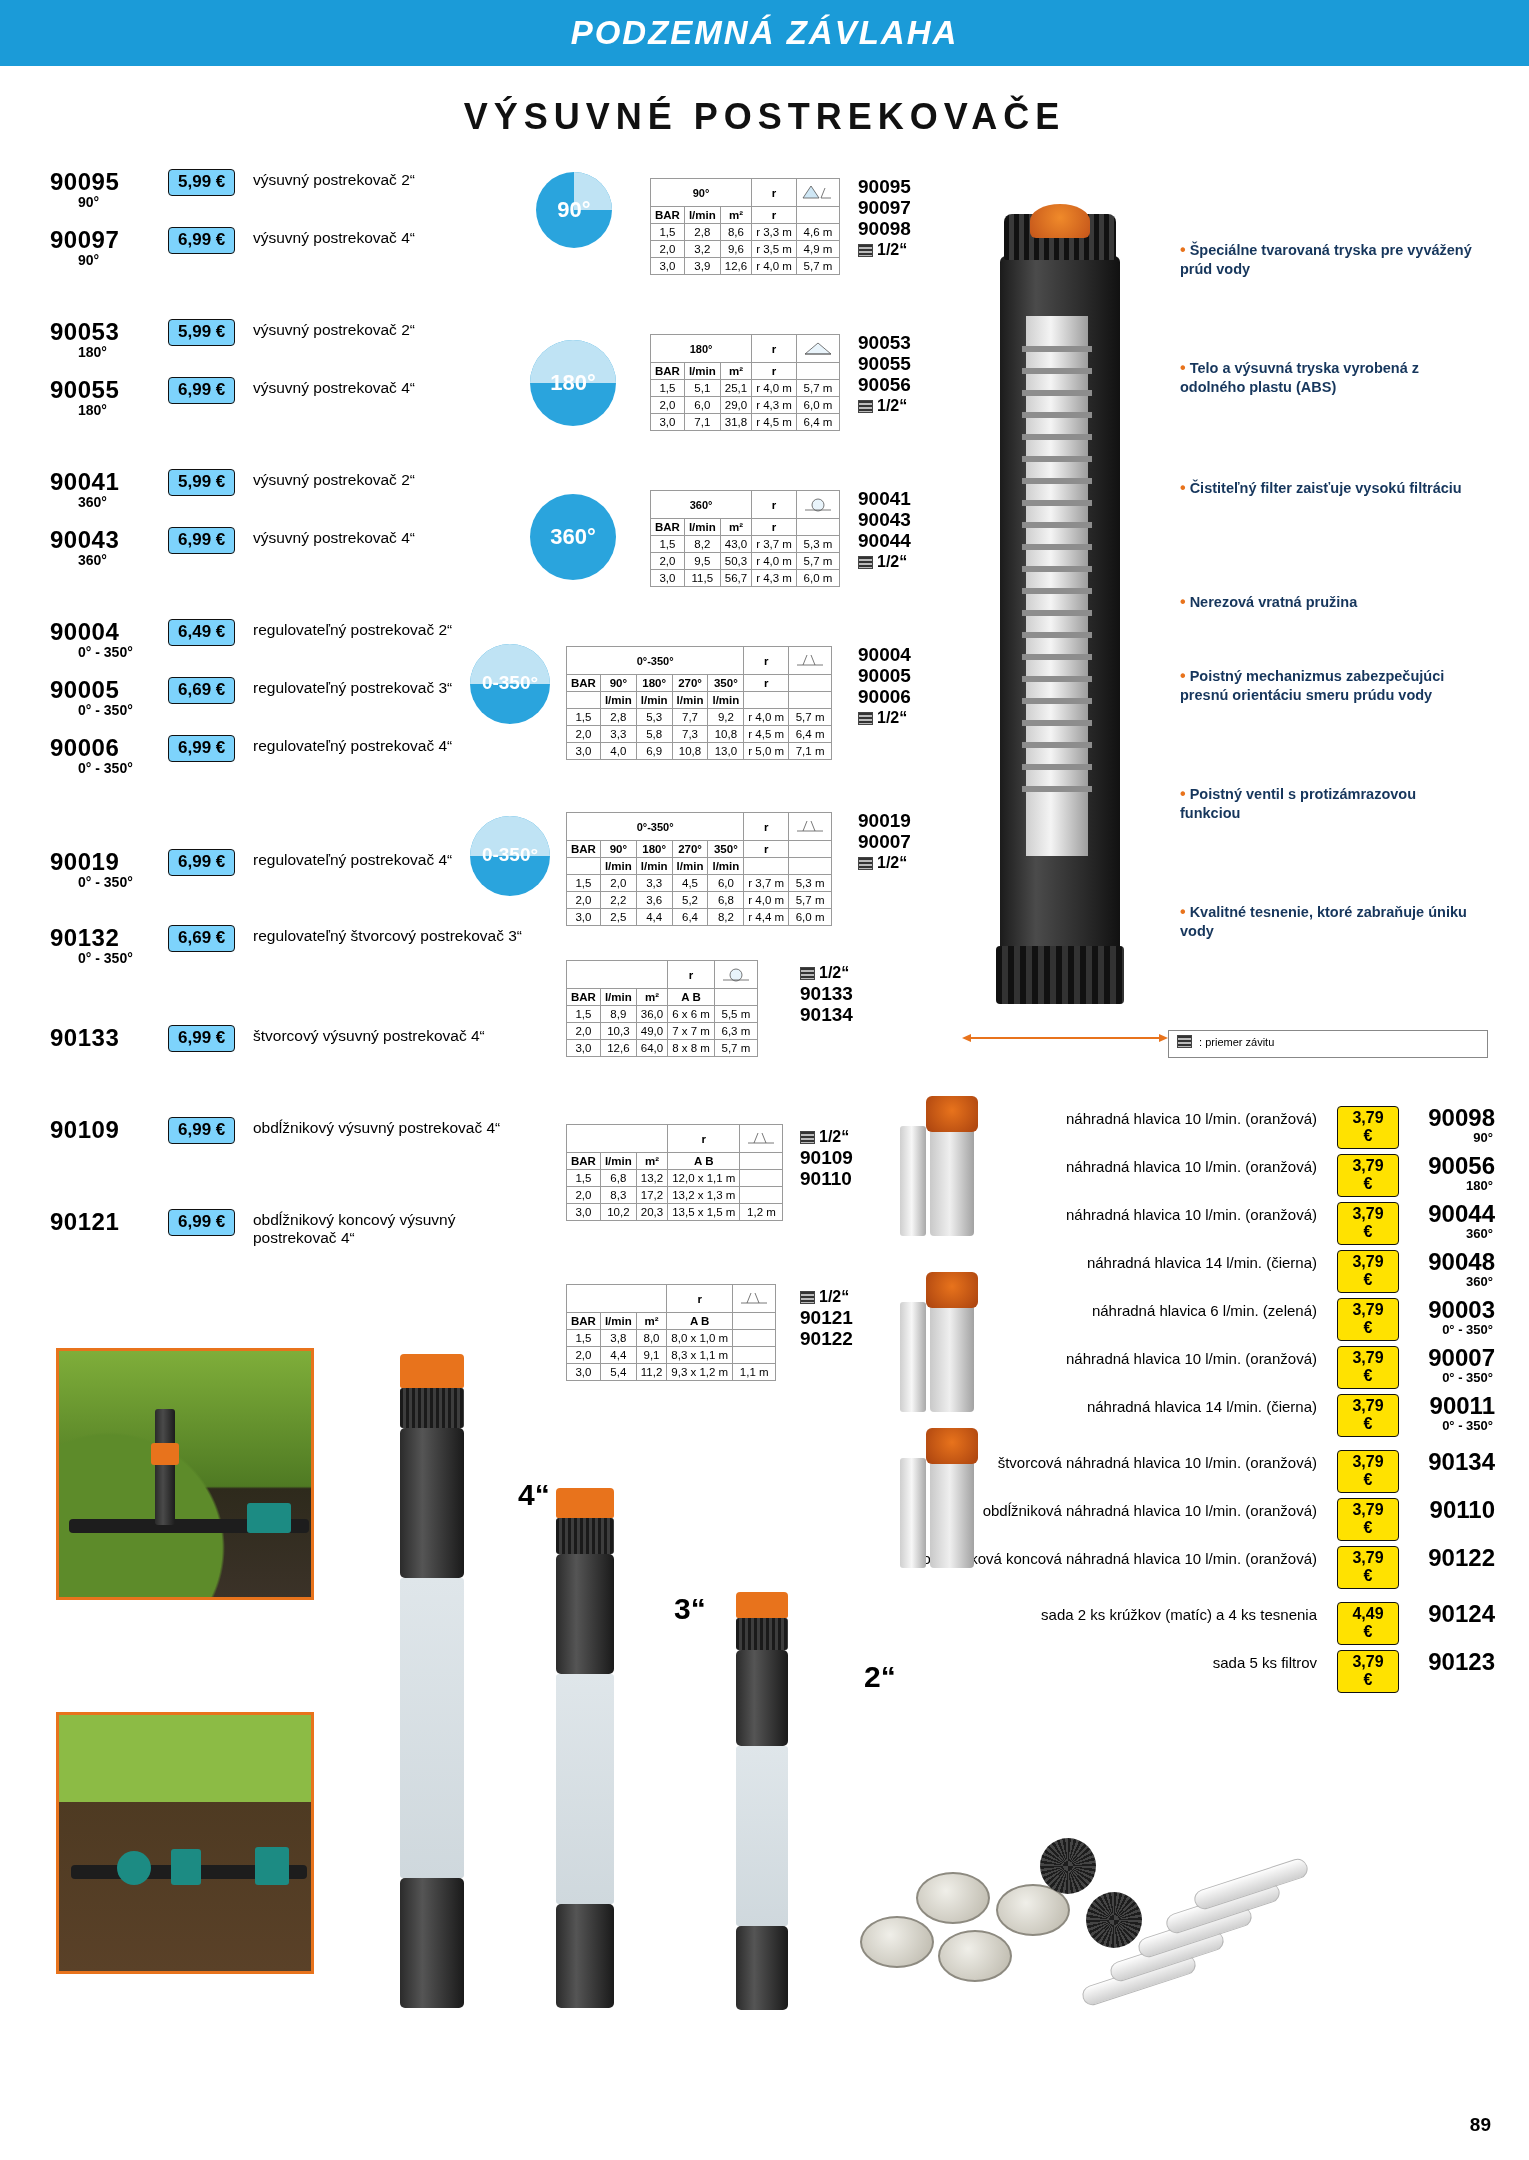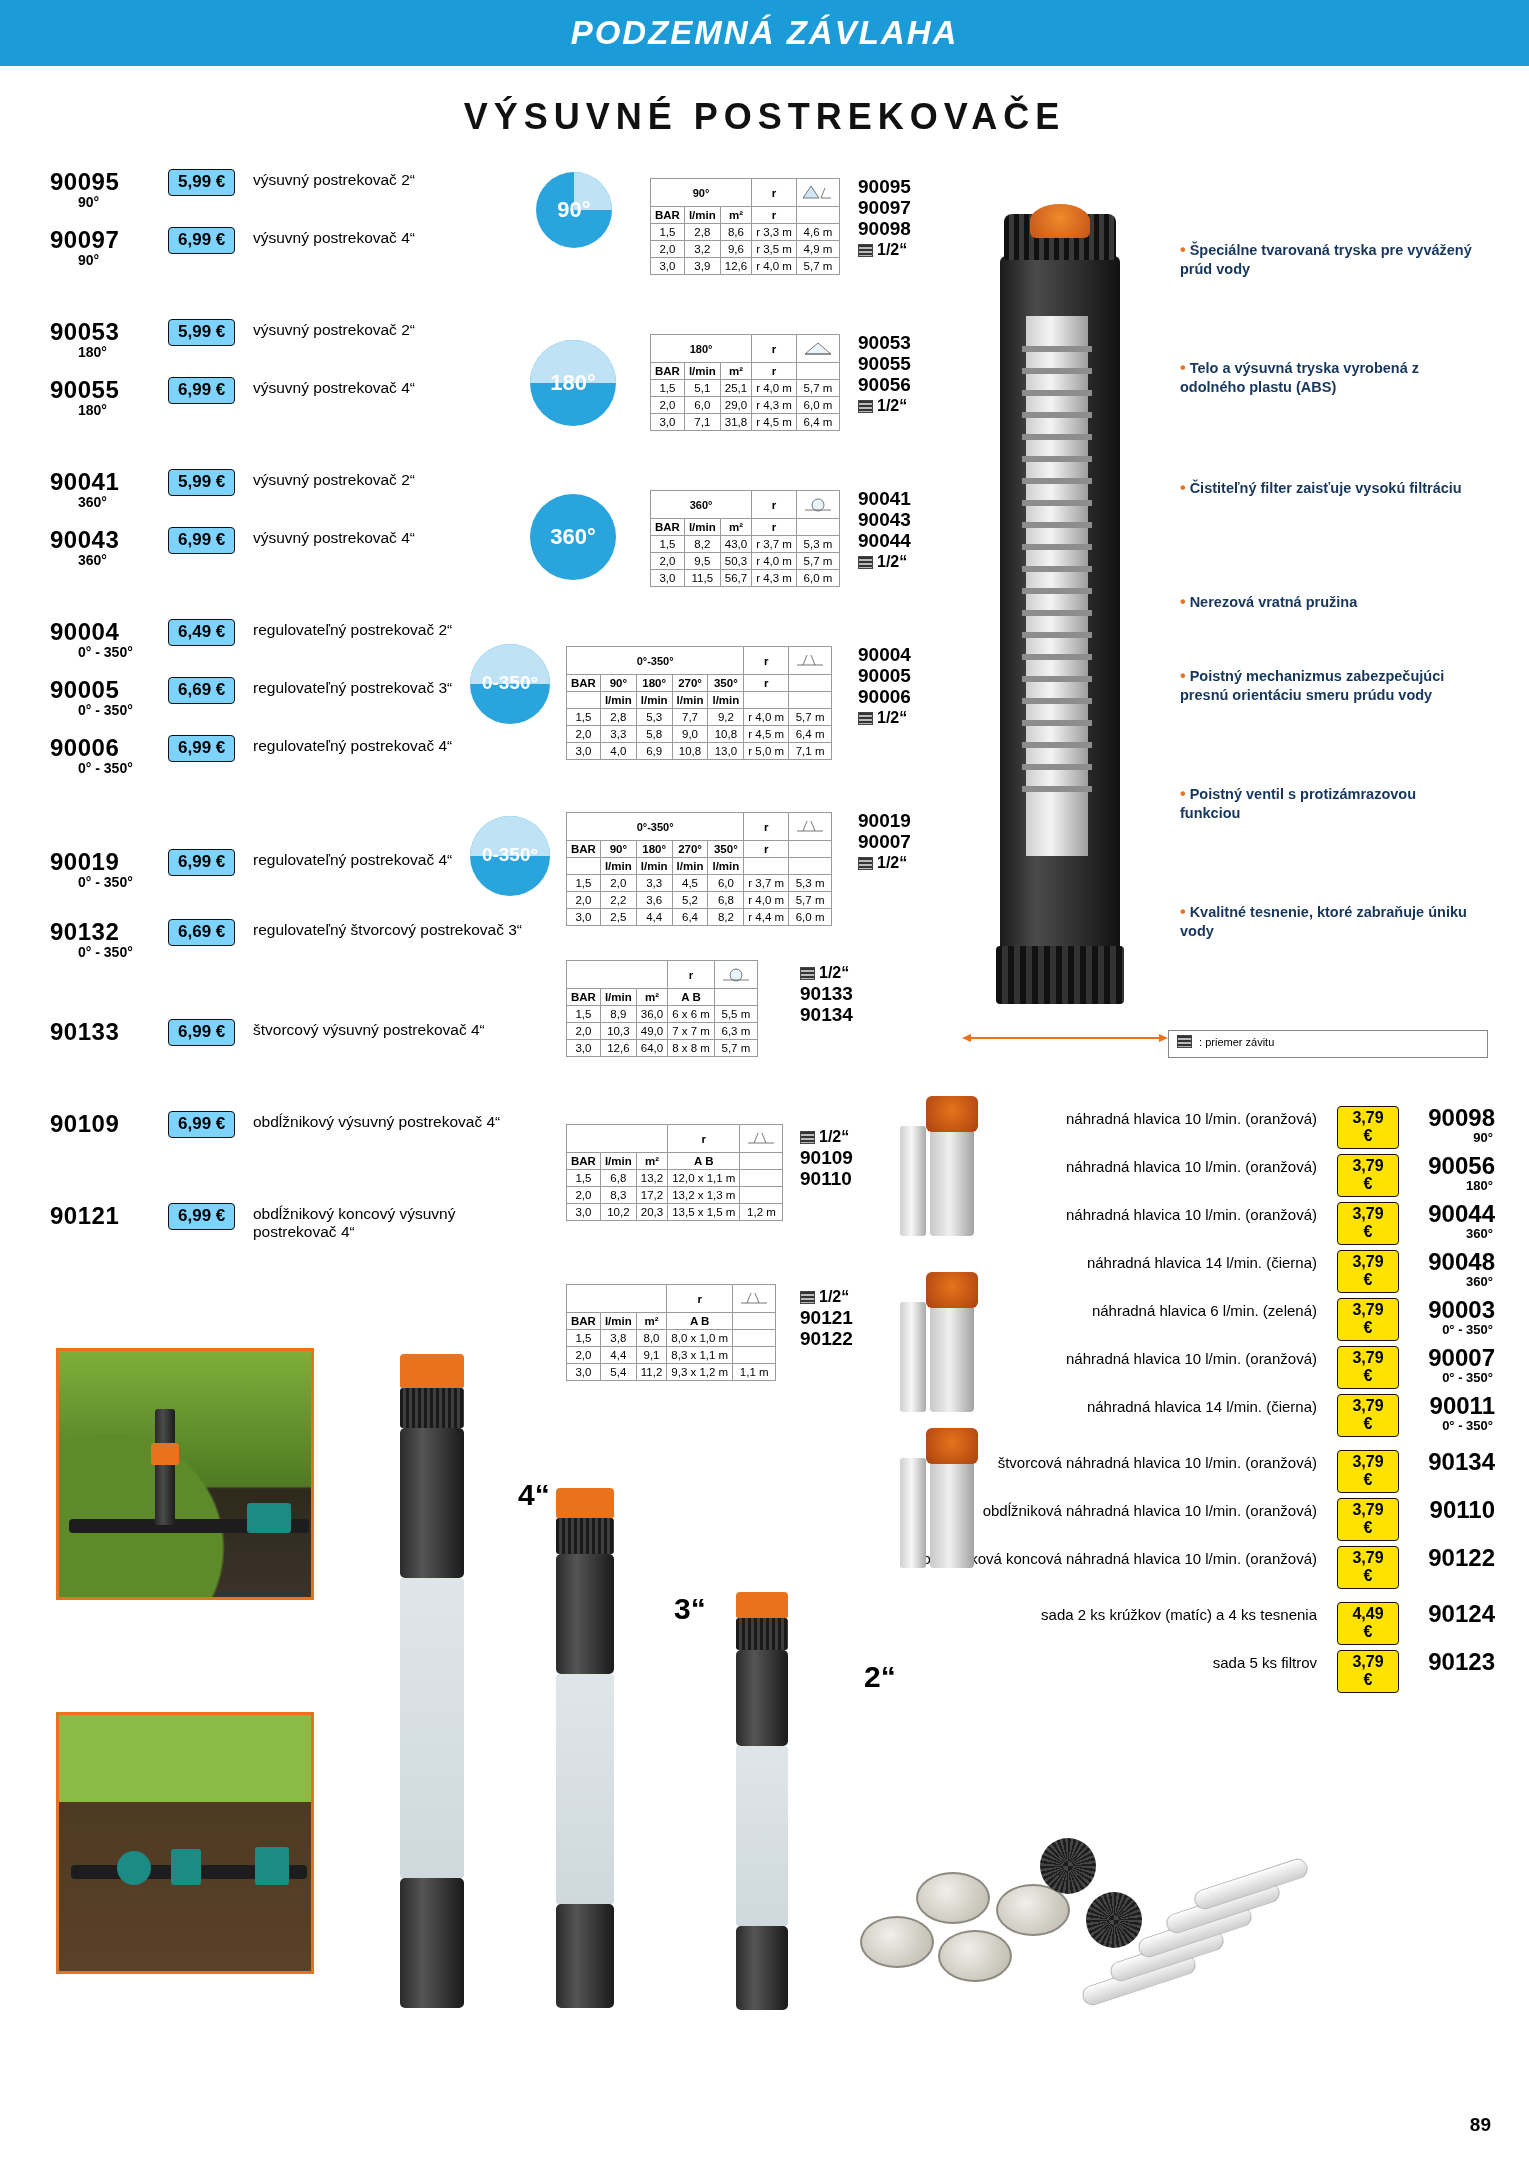--- a/index.html
+++ b/index.html
@@ -305,21 +305,21 @@
       <div class="prod-sub">0° - 350°</div>
       <div class="price">6,99 €</div>
       <div class="prod-desc">regulovateľný postrekovač 4“</div>
     </div>
     <div class="prod-row" style="margin-top: 56px;">
       <div class="prod-code">90019</div>
       <div class="prod-sub">0° - 350°</div>
       <div class="price">6,99 €</div>
       <div class="prod-desc">regulovateľný postrekovač 4“</div>
     </div>
-    <div class="prod-row" style="margin-top: 12px;">
+    <div class="prod-row" style="margin-top: 18px;">
       <div class="prod-code">90132</div>
       <div class="prod-sub">0° - 350°</div>
       <div class="price">6,69 €</div>
       <div class="prod-desc">regulovateľný štvorcový postrekovač 3“</div>
     </div>
     <div class="prod-row" style="margin-top: 42px;">
       <div class="prod-code">90133</div>
       <div class="prod-sub"></div>
       <div class="price">6,99 €</div>
       <div class="prod-desc">štvorcový výsuvný postrekovač 4“</div>
@@ -542,21 +542,21 @@
           <td>5,3</td>
           <td>7,7</td>
           <td>9,2</td>
           <td>r 4,0 m</td>
           <td>5,7 m</td>
         </tr>
         <tr>
           <td>2,0</td>
           <td>3,3</td>
           <td>5,8</td>
-          <td>9,0</td>
+          <td>7,3</td>
           <td>10,8</td>
           <td>r 4,5 m</td>
           <td>6,4 m</td>
         </tr>
         <tr>
           <td>3,0</td>
           <td>4,0</td>
           <td>6,9</td>
           <td>10,8</td>
           <td>13,0</td>

